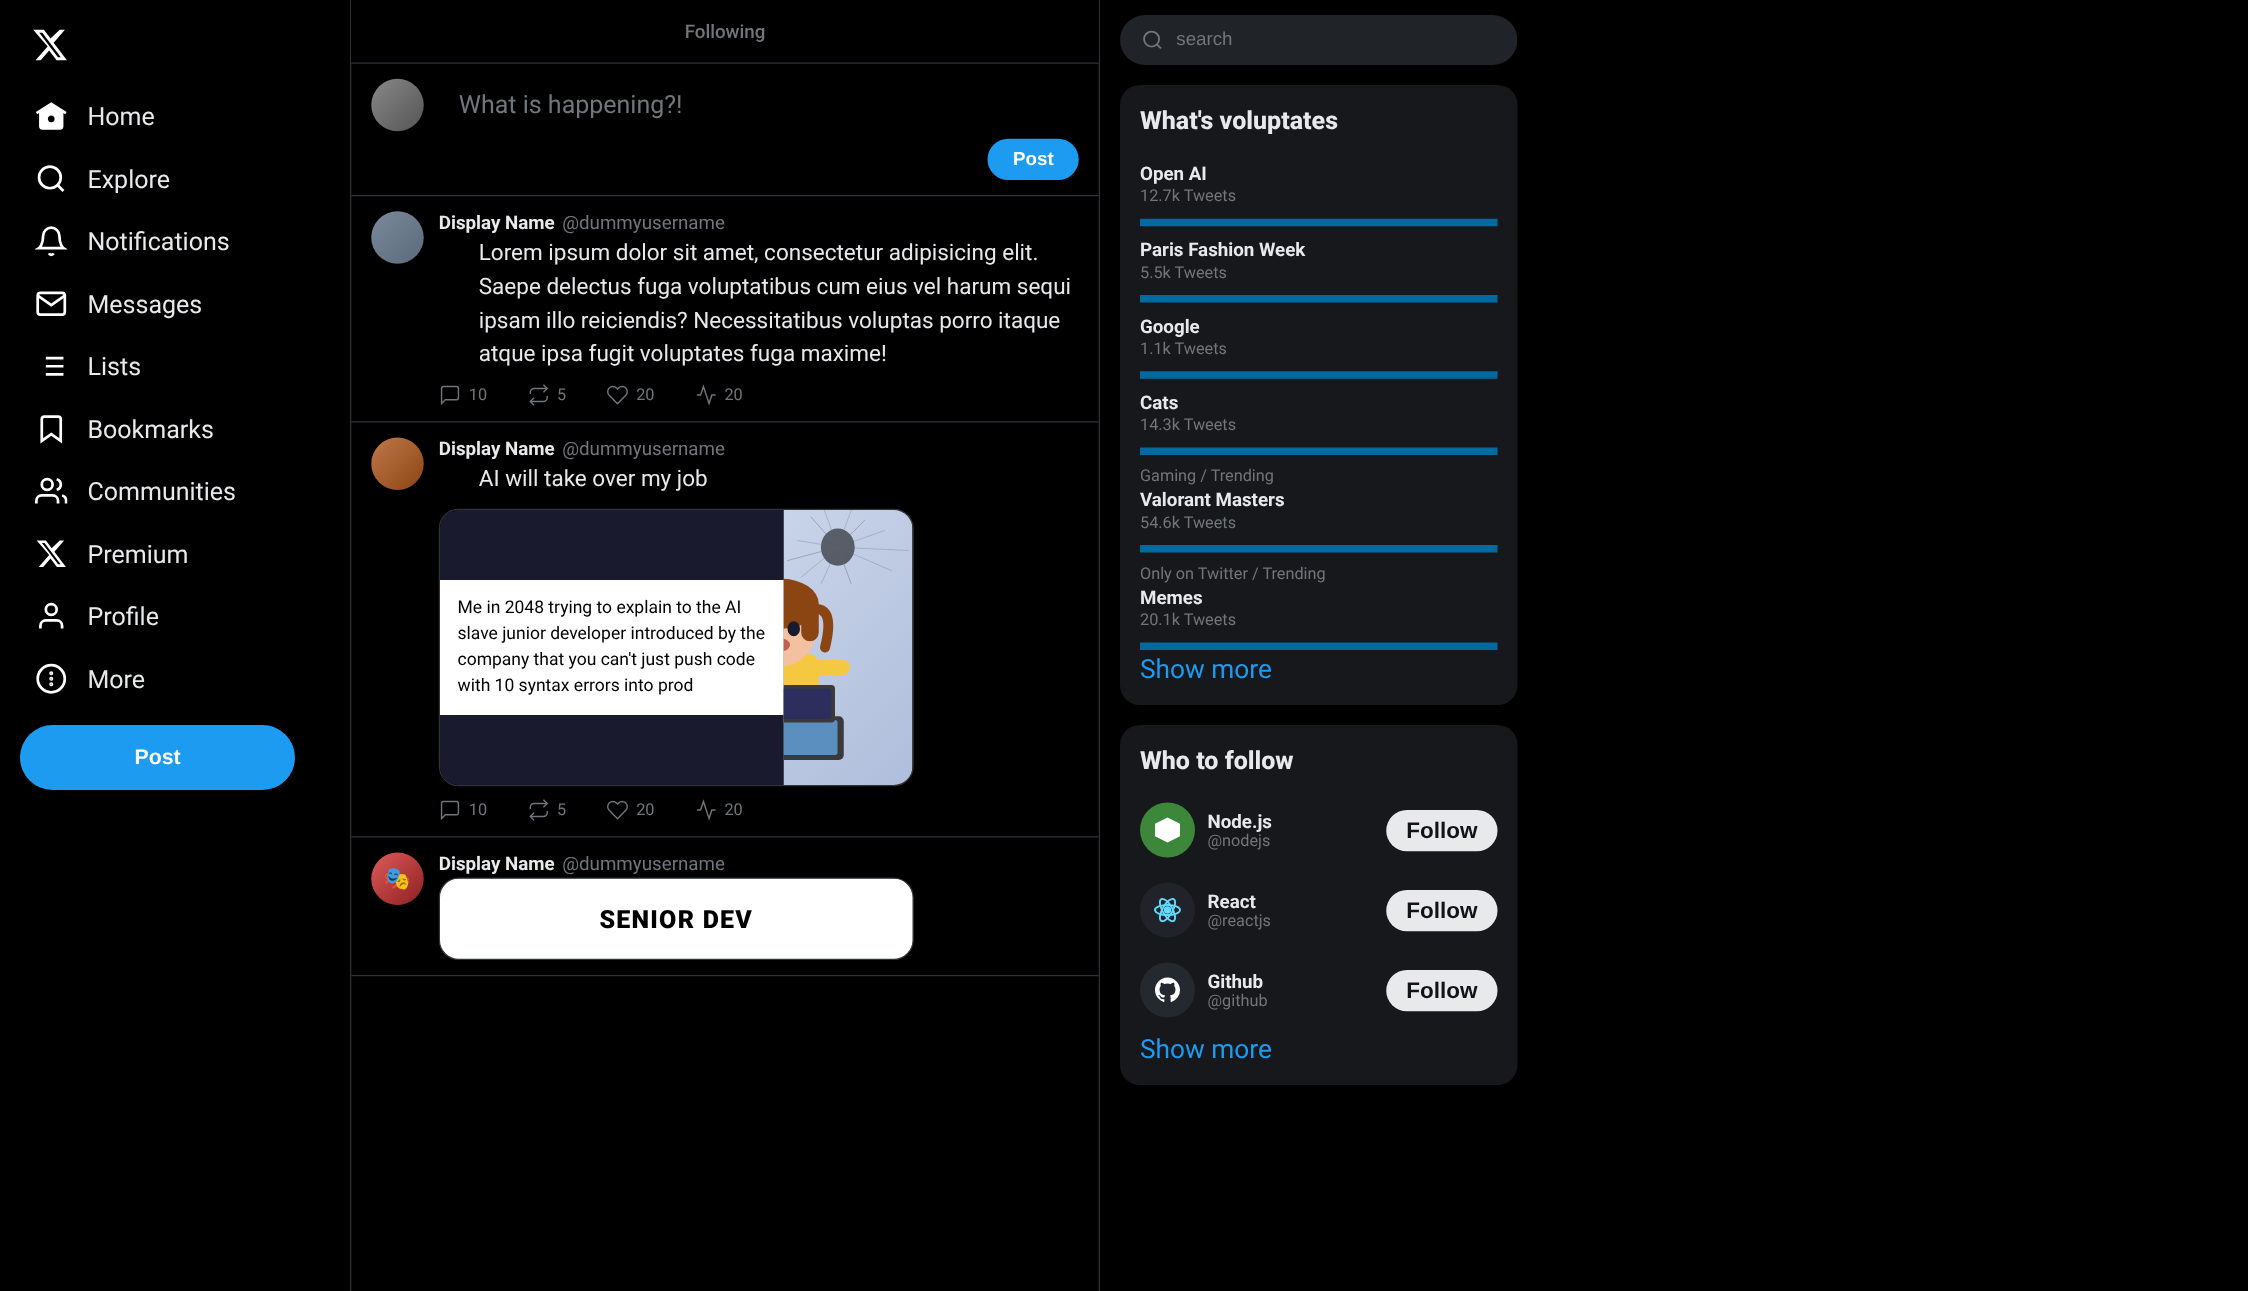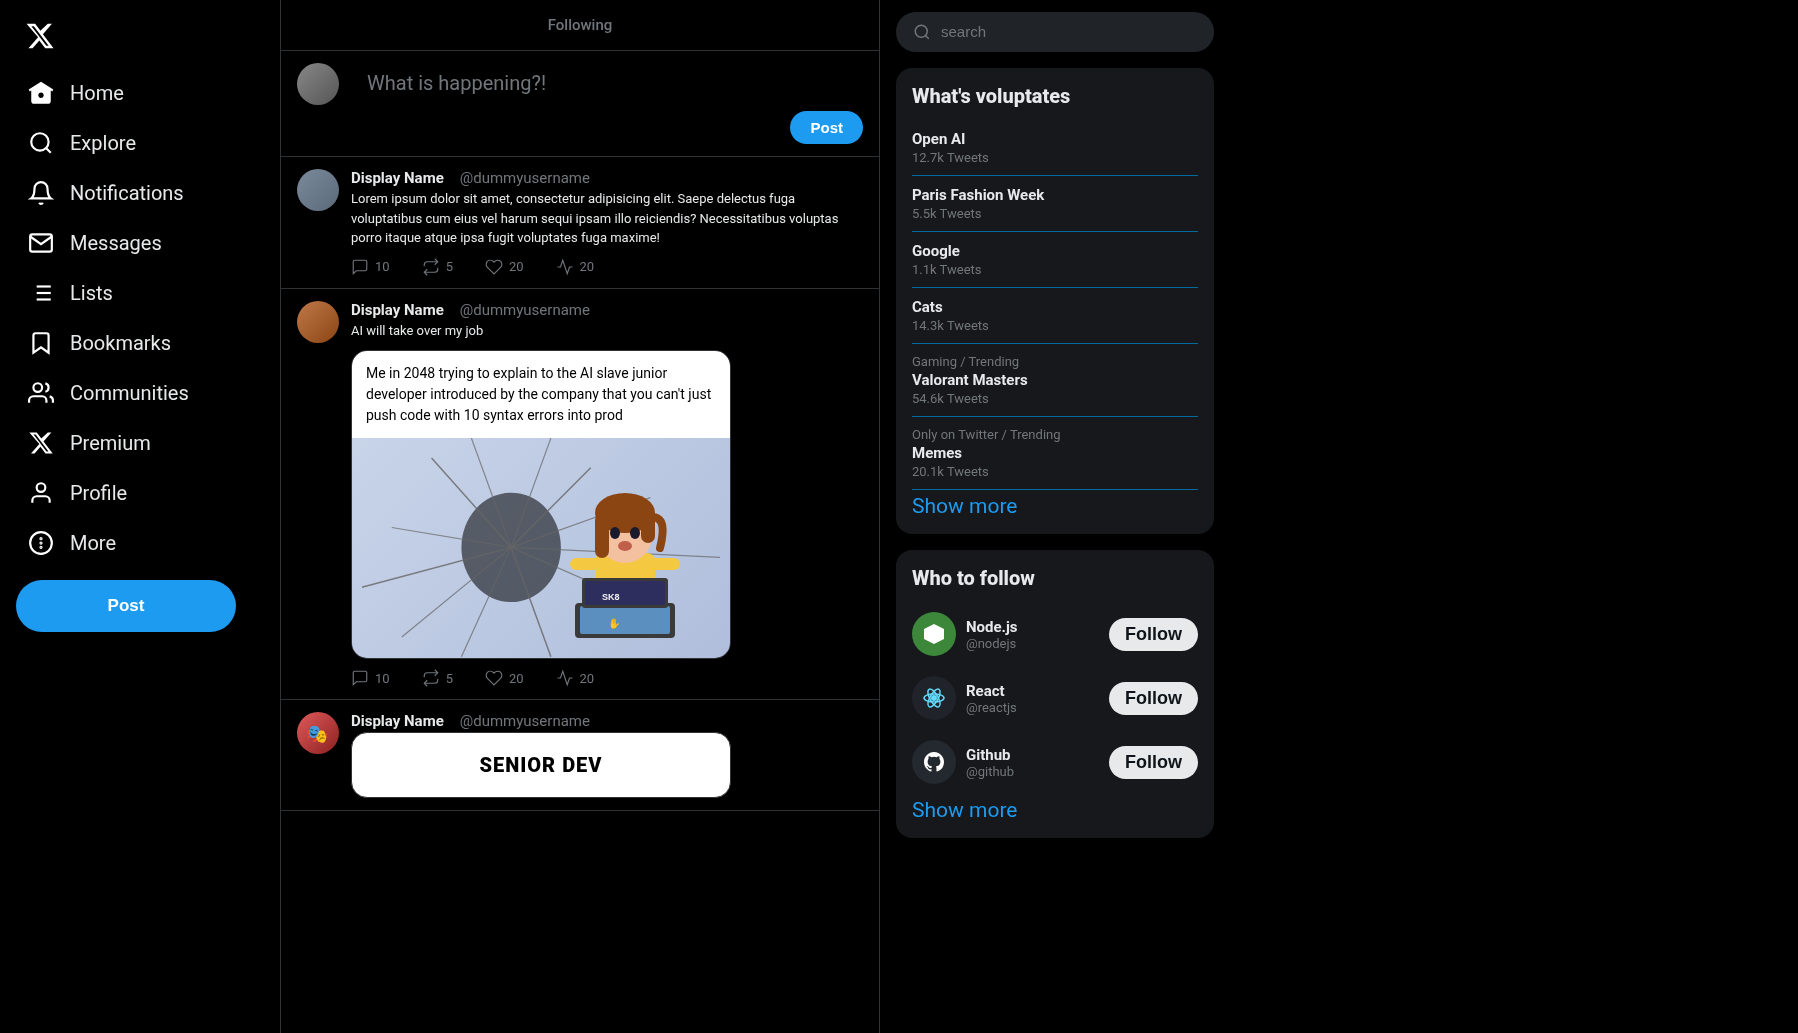--- a/index.html
+++ b/index.html
@@ -156,51 +156,52 @@
       width: 42px; height: 42px;
       border-radius: 50%;
       background: #555;
       flex-shrink: 0;
       overflow: hidden;
     }
     .tweet-body { flex: 1; }
     .tweet-header {
       display: flex;
       align-items: center;
-      gap: 16px;
+      gap: 6px;
       margin-bottom: 2px;
     }
     .tweet-name {
       font-weight: 700;
       font-size: 15px;
       color: #e7e9ea;
     }
     .tweet-handle {
       color: #71767b;
       font-size: 15px;
     }
     .tweet-text {
-      font-size: 13px;
+      font-size: 18px;
       color: #e7e9ea;
       line-height: 1.5;
       margin-bottom: 10px;
+      margin-left: 32px;
     }
     .tweet-image {
       width: 100%;
       max-width: 380px;
       border-radius: 16px;
       overflow: hidden;
       border: 1px solid #2f3336;
       margin-bottom: 10px;
     }
     .tweet-image-inner {
       width: 100%;
       background: #1a1a2e;
       display: flex;
-      flex-direction: column;
+      flex-direction: row;
       align-items: center;
     }
     .tweet-image-text {
       background: #fff;
       color: #000;
       font-size: 14px;
       padding: 12px 14px;
       line-height: 1.5;
     }
     .tweet-image-visual {
@@ -286,21 +287,21 @@
     }
     .widget-title {
       font-size: 20px;
       font-weight: 800;
       color: #e7e9ea;
       margin-bottom: 12px;
     }
 
     .trend-item {
       padding: 10px 0;
-      border-bottom: 1px solid #0369a1;
+      border-bottom: 6px solid #0369a1;
       cursor: pointer;
     }
     .trend-item:last-child { border-bottom: none; }
     .trend-label {
       font-size: 13px;
       color: #71767b;
       margin-bottom: 2px;
     }
     .trend-name {
       font-size: 15px;

